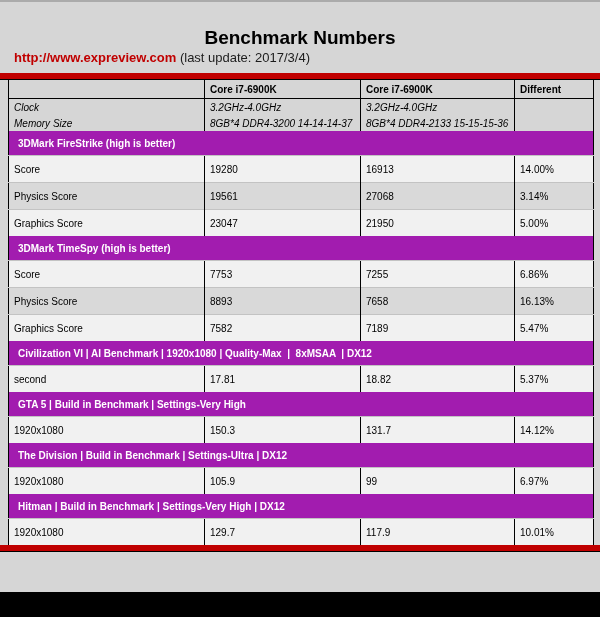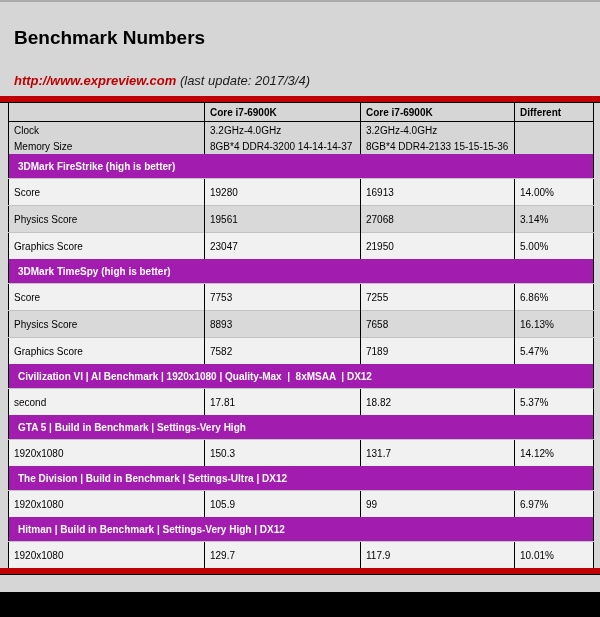--- a/index.html
+++ b/index.html
@@ -6,38 +6,38 @@
   body {
     width: 600px; height: 617px;
     background: #d6d6d6;
     font-family: "Liberation Sans", sans-serif;
     position: relative; overflow: hidden;
     border-top: 2px solid #ababab;
     box-sizing: border-box;
     color: #000;
   }
   .masthead { padding: 25px 14px 0 14px; }
-  h1.page-title { margin: 0; font-size: 19px; line-height: 21px; font-weight: bold; color: #000; }
-  .url-line { margin-top: 25px; font-size: 13px; line-height: 15px; color: #1c1c1c; font-style: italic; }
+  h1.page-title { margin: 0; font-size: 19px; line-height: 21px; font-weight: bold; color: #000; text-align: center; }
+  .url-line { margin-top: 2px; font-size: 13px; line-height: 15px; color: #1c1c1c; }
   .url-line a { color: #c00000; font-weight: bold; text-decoration: none; }
   .rule { height: 6px; background: #c00000; border-bottom: 1px solid #000; }
   .rule-top { margin-top: 8px; }
   table.bench {
     border-collapse: collapse; table-layout: fixed;
     width: 585px; margin: 0 7px 0 8px;
     font-size: 10px;
     border-left: 1px solid #000; border-right: 1px solid #000;
   }
   .bench th, .bench td {
     padding: 0 0 0 5px; text-align: left; vertical-align: middle;
     white-space: nowrap; font-weight: normal;
   }
   .bench .header-row th { height: 18px; font-weight: bold; border-bottom: 1px solid #000; }
   .bench th + th, .bench .spec-row td + td, .bench .data-row td + td { border-left: 1px solid #000; }
-  .bench .spec-row td { height: 16px; background: #d6d6d6; }
+  .bench .spec-row td { height: 16px; background: #d6d6d6; font-style: italic; }
   .bench .section-row td {
     height: 24px; background: #a21caf; color: #fff; font-weight: bold;
     white-space: pre; padding-left: 9px;
   }
   .bench .data-row td { height: 26px; border-top: 1px solid #c3c3c3; }
   .bench .row-light td { background: #f1f1f1; }
   .bench .row-gray td { background: #d9d9d9; }
   .footer-bar { position: absolute; left: 0; bottom: 0; width: 100%; height: 25px; background: #000; }
 </style>
 </head>

